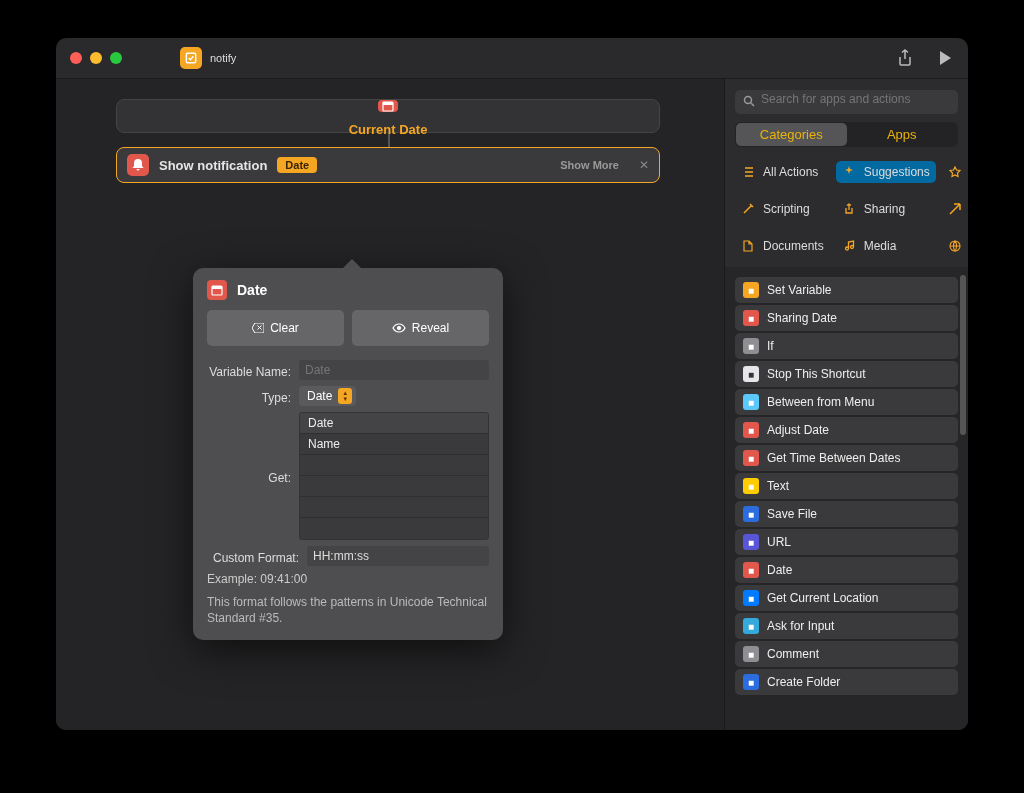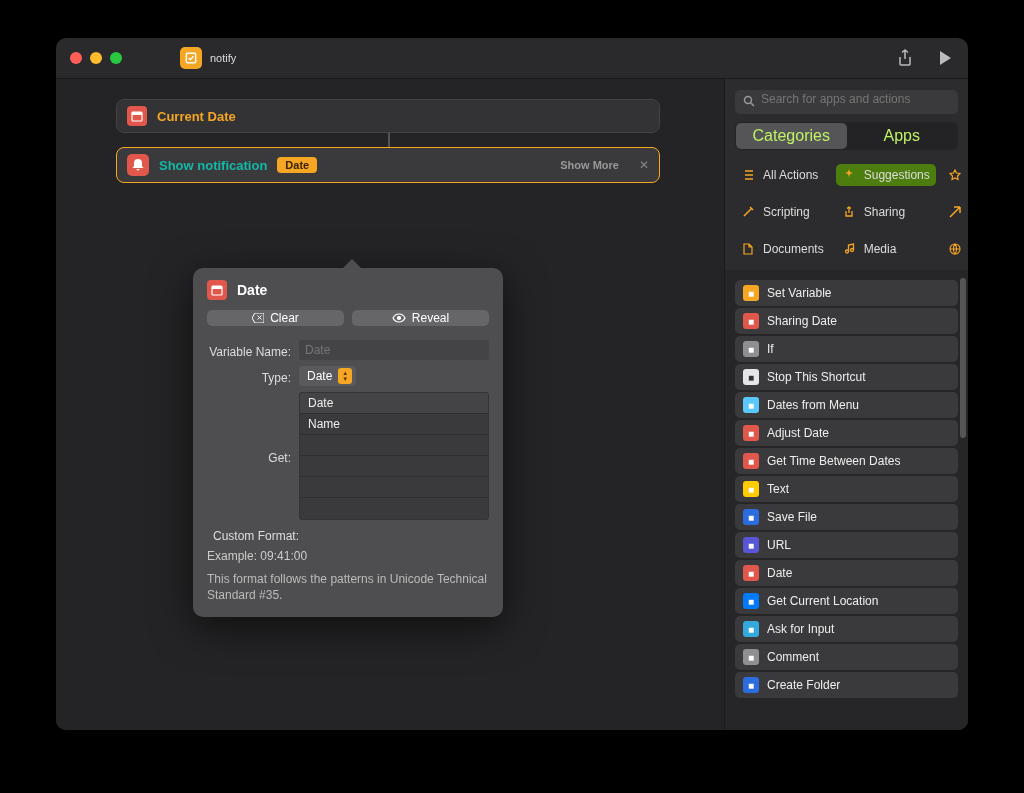--- a/index.html
+++ b/index.html
@@ -17,51 +17,51 @@
   .titlebar-right { margin-left: auto; display: flex; gap: 22px; color: #aaa; }
   .titlebar-right .btn { width: 18px; height: 18px; display: flex; align-items: center; justify-content: center; cursor: pointer; }
   .body { flex: 1; display: flex; overflow: hidden; }
   .main { flex: 1; background: #242426; position: relative; padding: 20px 60px; overflow: hidden; }
   .side { width: 244px; background: #2c2c2e; display: flex; flex-direction: column; border-left: 1px solid #1a1a1a; }
   .search-wrap { padding: 10px 10px 8px; }
   .search { width: 100%; height: 24px; background: #3a3a3c; border: none; border-radius: 5px; color: #ddd; padding: 0 8px 6px 26px; font-size: 12px; outline: none; }
   .search-wrap { position: relative; }
   .search-wrap .mag { position: absolute; left: 18px; top: 16px; color: #888; font-size: 12px; }
   .seg { display: flex; margin: 0 10px 10px; background: #232325; border-radius: 6px; padding: 1px; }
-  .seg-btn { flex: 1; text-align: center; font-size: 16px; color: #bef264; padding: 4px 0; border-radius: 5px; cursor: pointer; }
+  .seg-btn { flex: 1; text-align: center; font-size: 13px; color: #eab308; padding: 4px 0; border-radius: 5px; cursor: pointer; }
   .seg-btn.active { background: #555557; }
   .cats { padding: 4px 10px 10px; display: grid; grid-template-columns: 1fr 1fr 1fr; gap: 15px 6px; }
   .cat { display: flex; align-items: center; gap: 8px; padding: 4px 6px; font-size: 12px; color: #ddd; border-radius: 5px; cursor: pointer; }
-  .cat.active { background: #4d7c0f; }
+  .cat.active { background: #0369a1; }
   .cat .ci { width: 14px; color: #f5a623; display: flex; align-items: center; justify-content: center; }
   .sugg-wrap { flex: 1; background: #262628; overflow-y: auto; padding: 8px 6px; position: relative; }
   .sugg-head { color: #888; font-size: 11px; font-weight: 600; padding: 4px 10px 6px; text-align: center; }
   .sugg { display: flex; align-items: center; gap: 8px; background: #3a3a3c; margin: 2px 4px; padding: 5px 8px; border-radius: 5px; font-size: 12px; color: #eee; cursor: pointer; }
   .sugg .si { width: 16px; height: 16px; border-radius: 3px; display: flex; align-items: center; justify-content: center; font-size: 10px; color: #fff; flex-shrink: 0; }
   .scrollbar { position: absolute; right: 2px; top: 8px; width: 6px; height: 160px; background: #555; border-radius: 3px; }
   
   .node { background: #333335; border: 1px solid #444; border-radius: 8px; color: #ddd; font-size: 13px; }
-  .node.top { height: 34px; display: flex; align-items: center; padding: 0 10px; gap: 10px; width: 544px; margin-left: 0; }
+  .node.top { height: 34px; display: flex; align-items: center; padding: 0 10px; gap: 10px; width: 544px; margin-left: 0; flex-direction: column; }
   .node.top .ico { width: 20px; height: 20px; border-radius: 4px; background: #e2574c; display: flex; align-items: center; justify-content: center; color: #fff; }
   .node.top .lbl { color: #f5a623; font-weight: 600; }
   .connector { width: 2px; height: 14px; background: #555; margin-left: 272px; }
   .node.act { height: 36px; display: flex; align-items: center; padding: 0 10px; gap: 10px; border: 1.5px solid #f5a623; background: #3a3a3c; width: 544px; border-radius: 8px; position: relative; }
   .node.act .ico { width: 22px; height: 22px; border-radius: 5px; background: #e2574c; display: flex; align-items: center; justify-content: center; color: #fff; }
-  .node.act .name { color: #14b8a6; font-weight: 600; }
+  .node.act .name { color: #e5e5e5; font-weight: 600; }
   .pill { background: #f5a623; color: #3a2400; font-size: 11px; font-weight: 600; padding: 2px 8px; border-radius: 4px; }
   .node.act .more { margin-left: auto; color: #999; font-size: 11px; font-weight: 600; cursor: pointer; }
   .node.act .x { margin-left: 10px; color: #888; font-size: 12px; cursor: pointer; }
   
   .pop { position: absolute; left: 137px; top: 189px; width: 310px; background: #4e4e50; border-radius: 10px; padding: 12px 14px 14px; color: #ddd; font-size: 12px; box-shadow: 0 10px 40px rgba(0,0,0,0.6); }
   .pop::before { content: ""; position: absolute; top: -9px; left: 150px; border-left: 9px solid transparent; border-right: 9px solid transparent; border-bottom: 9px solid #4e4e50; }
   .pop-head { display: flex; align-items: center; gap: 10px; margin-bottom: 10px; }
   .pop-head .pi { width: 20px; height: 20px; border-radius: 4px; background: #e2574c; display: flex; align-items: center; justify-content: center; }
   .pop-head .pt { font-size: 14px; font-weight: 700; color: #fff; }
   .pop-btns { display: flex; gap: 8px; margin-bottom: 14px; }
-  .pop-btn { flex: 1; background: #666668; border-radius: 5px; height: 16px; display: flex; align-items: center; justify-content: center; gap: 6px; color: #fff; font-size: 12px; cursor: pointer; }
+  .pop-btn { flex: 1; background: #666668; border-radius: 5px; height: 36px; display: flex; align-items: center; justify-content: center; gap: 6px; color: #fff; font-size: 12px; cursor: pointer; }
   .form-row { display: flex; align-items: center; margin-bottom: 6px; }
   .form-row .fl { width: 92px; text-align: right; padding-right: 8px; color: #ddd; padding-top: 3px; }
   .form-row .fv { flex: 1; }
   .finput { width: 100%; height: 20px; background: #444446; border: none; border-radius: 3px; color: #ddd; padding: 0 6px; font-size: 12px; outline: none; }
   .fselect { display: inline-flex; align-items: center; height: 20px; background: #5a5a5c; border-radius: 4px; padding: 0 4px 0 8px; font-size: 12px; color: #fff; cursor: pointer; gap: 6px; }
   .fselect .arrows { background: #f5a623; width: 14px; height: 16px; border-radius: 3px; display: flex; flex-direction: column; align-items: center; justify-content: center; color: #5a3200; font-size: 7px; line-height: 6px; }
   .listbox { width: 100%; background: #3a3a3c; border: 1px solid #333; border-radius: 3px; overflow: hidden; }
   .listbox .li { height: 21px; display: flex; align-items: center; padding: 0 8px; color: #eee; font-size: 12px; border-bottom: 1px solid #2f2f31; cursor: pointer; }
   .listbox .li:first-child { background: #444446; }
   .listbox .li.empty { color: transparent; }
@@ -172,20 +172,21 @@
               <div class="li empty">.</div>
               <div class="li empty">.</div>
               <div class="li empty">.</div>
               <div class="li empty" style="border-bottom:none">.</div>
             </div>
           </div>
         </div>
 
         <div class="form-row">
           <div class="fl" style="width:100px">Custom Format:</div>
+          <div class="fv"><input class="finput" value="HH:mm:ss" style=""></div>
         </div>
         <div class="hint">Example: 09:41:00</div>
         <div class="hint2">This format follows the patterns in Unicode Technical Standard #35.</div>
       </div>
     </div>
 
     <div class="side">
 
       <div class="search-wrap">
         <span class="mag">
@@ -288,21 +289,21 @@
             <div class="sugg">
               <span class="si" style="background:#8e8e93;color:#fff">■</span>
               <span>If</span>
             </div>
             <div class="sugg">
               <span class="si" style="background:#e5e5ea;color:#333">■</span>
               <span>Stop This Shortcut</span>
             </div>
             <div class="sugg">
               <span class="si" style="background:#5ac8fa;color:#fff">■</span>
-              <span>Dates from Menu</span>
+              <span>Between from Menu</span>
             </div>
             <div class="sugg">
               <span class="si" style="background:#e2574c;color:#fff">■</span>
               <span>Adjust Date</span>
             </div>
             <div class="sugg">
               <span class="si" style="background:#e2574c;color:#fff">■</span>
               <span>Get Time Between Dates</span>
             </div>
             <div class="sugg">

